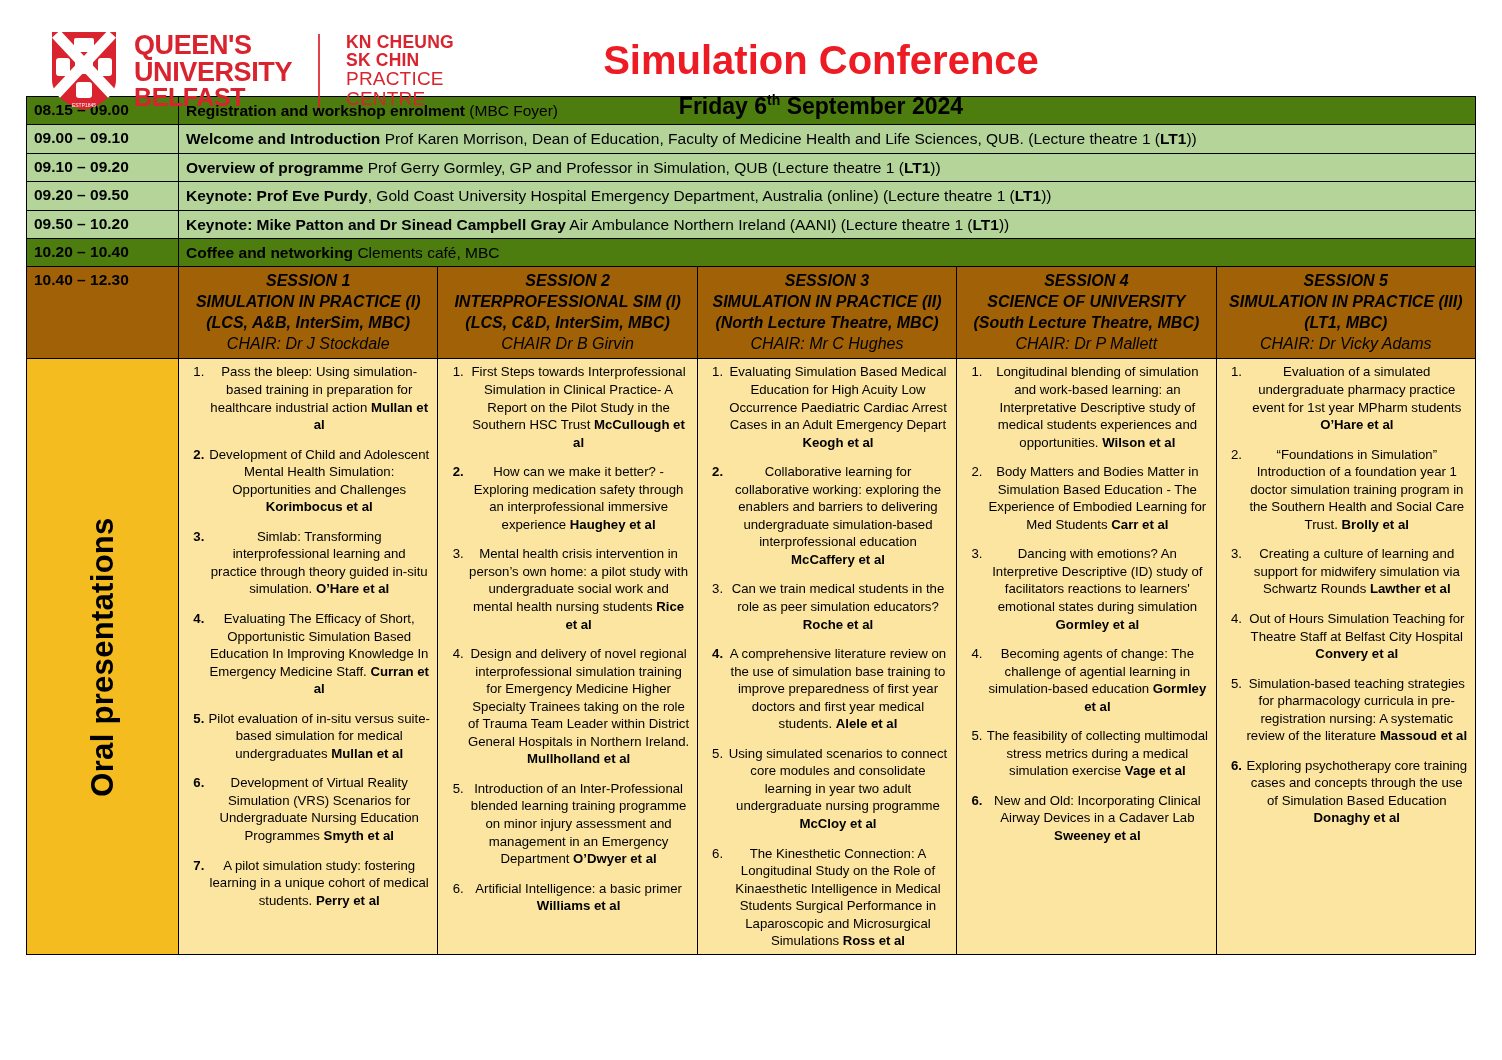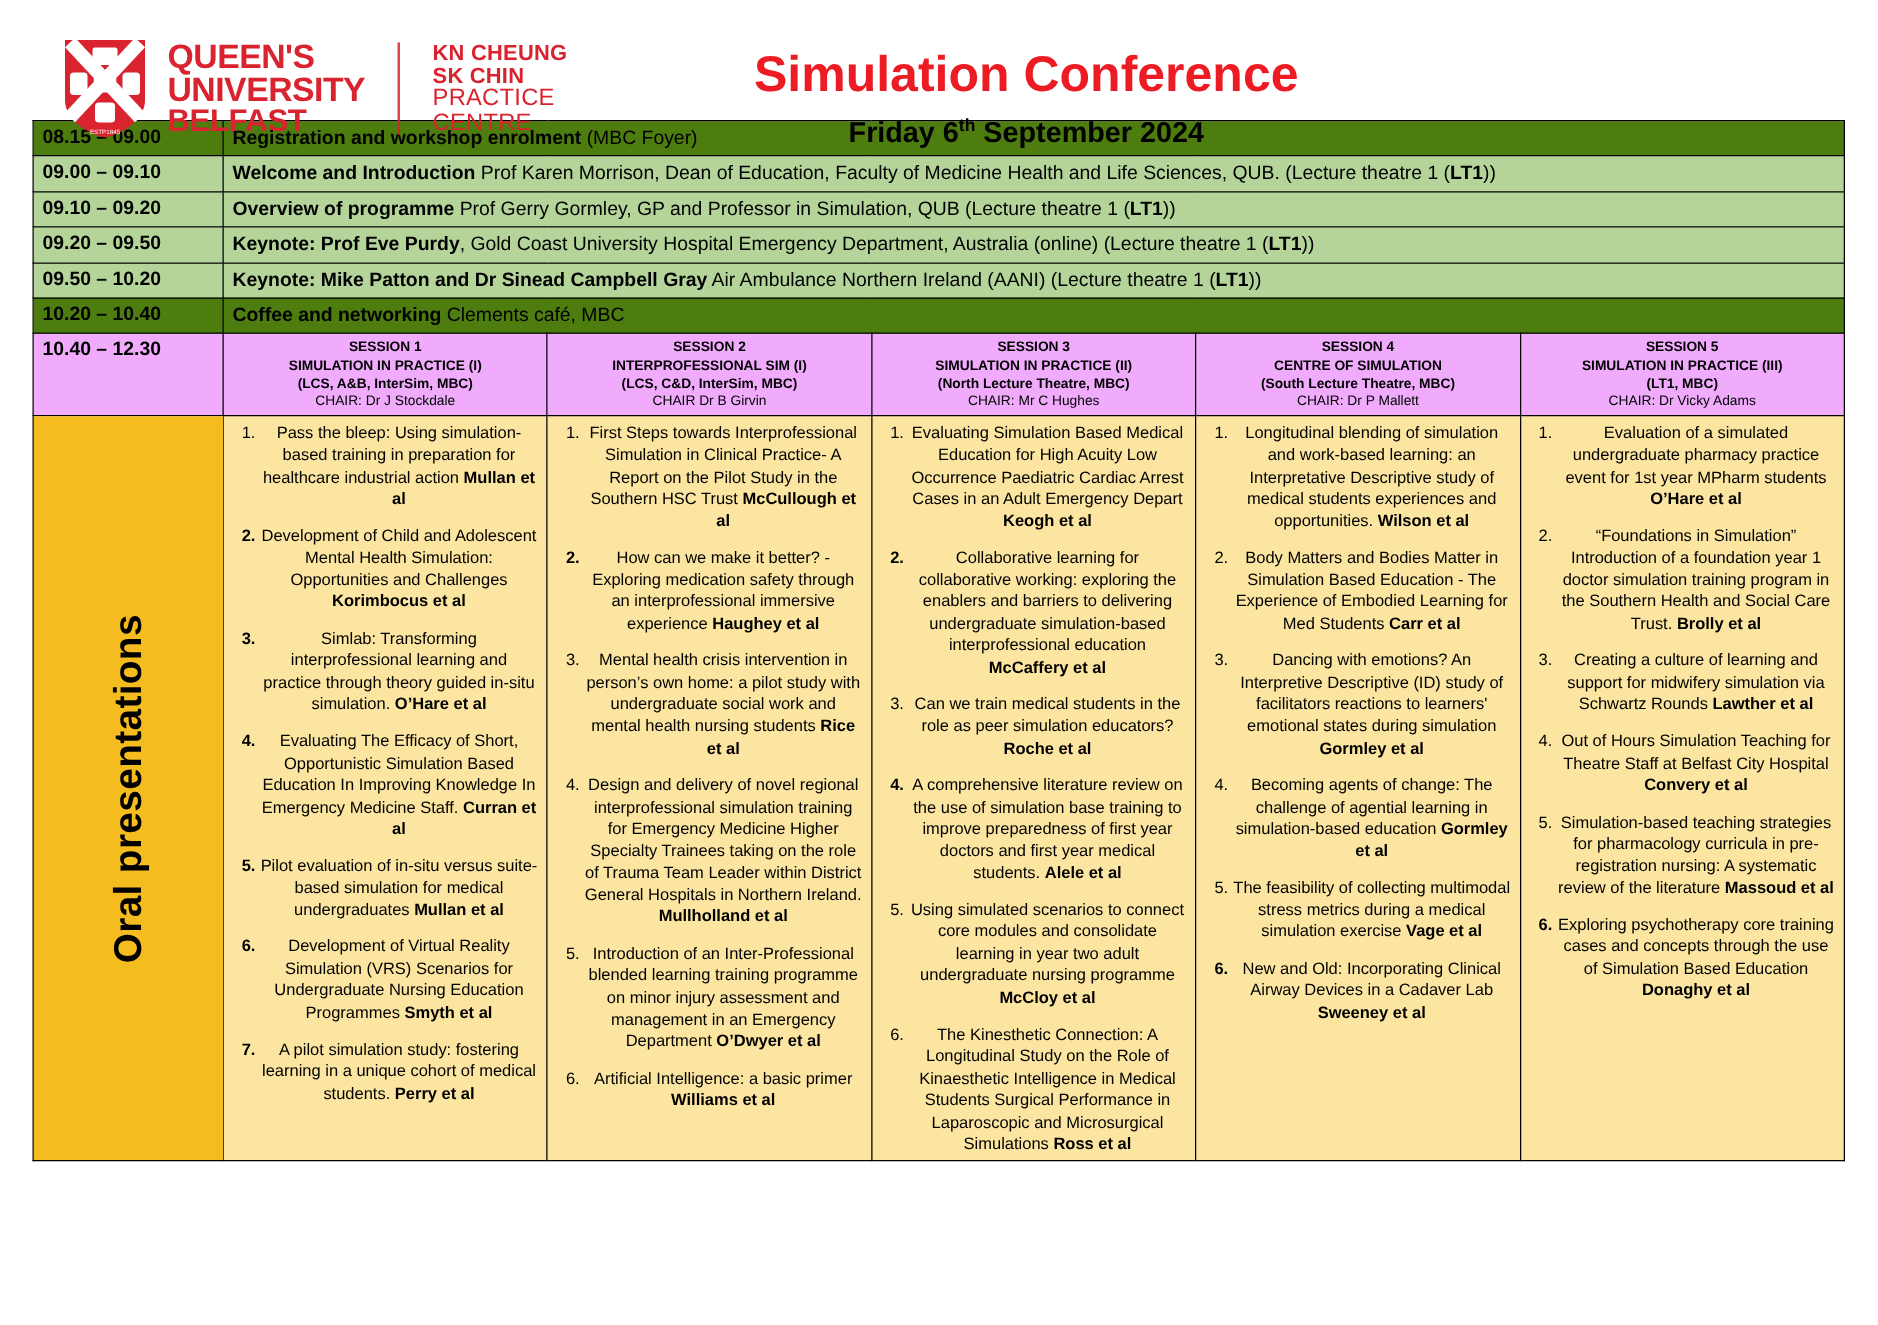--- a/index.html
+++ b/index.html
@@ -94,26 +94,27 @@
   .desc-cell {
     font-size: 15.5px;
     padding-top: 6px;
     line-height: 1.25;
   }
   .desc-cell b { font-weight: bold; }
   .row-grey td { background: #4d7c0f; }
   .row-green td { background: #B4D49A; }
 
   
-  .row-session td { background: #f0abfc; margin-top: 36px; }
+  .row-session td { background: #a16207; margin-top: 36px; }
   .sess-head {
     text-align: center;
-    font-size: 11px;
+    font-size: 16px;
     line-height: 1.3;
     padding: 6px 5px 5px 5px;
+    font-style: italic;
   }
   .sess-head .num { font-weight: bold; }
   .sess-head .name { font-weight: bold; }
   .sess-head .loc  { font-weight: bold; }
   .sess-head .chair { font-weight: normal; }
 
   
   .row-pres td { background: #FCE5A0; }
   .oral-cell {
     background: #F5BC20 !important;
@@ -227,21 +228,21 @@
           <div class="chair">CHAIR Dr B Girvin</div>
         </td>
         <td class="sess-head">
           <div class="num">SESSION 3</div>
           <div class="name">SIMULATION IN PRACTICE (II)</div>
           <div class="loc">(North Lecture Theatre, MBC)</div>
           <div class="chair">CHAIR: Mr C Hughes</div>
         </td>
         <td class="sess-head">
           <div class="num">SESSION 4</div>
-          <div class="name">CENTRE OF SIMULATION</div>
+          <div class="name">SCIENCE OF UNIVERSITY</div>
           <div class="loc">(South Lecture Theatre, MBC)</div>
           <div class="chair">CHAIR: Dr P Mallett</div>
         </td>
         <td class="sess-head">
           <div class="num">SESSION 5</div>
           <div class="name">SIMULATION IN PRACTICE (III)</div>
           <div class="loc">(LT1, MBC)</div>
           <div class="chair">CHAIR: Dr Vicky Adams</div>
         </td>
       </tr>

